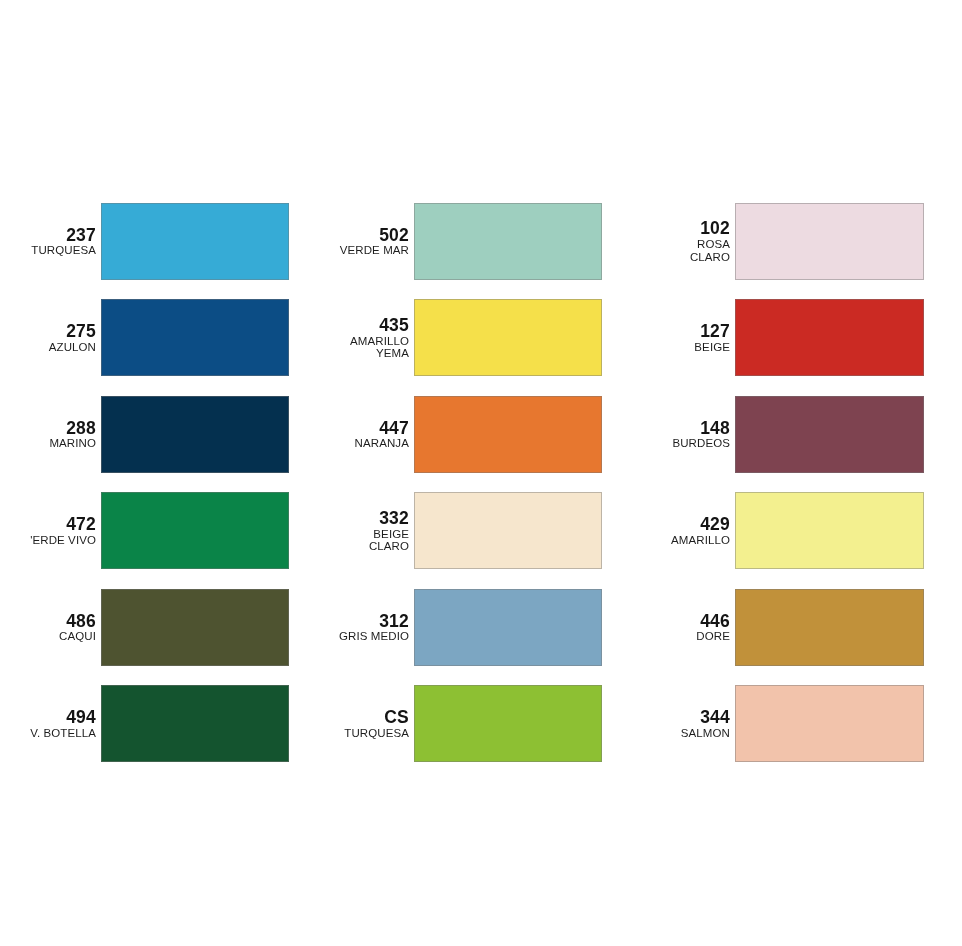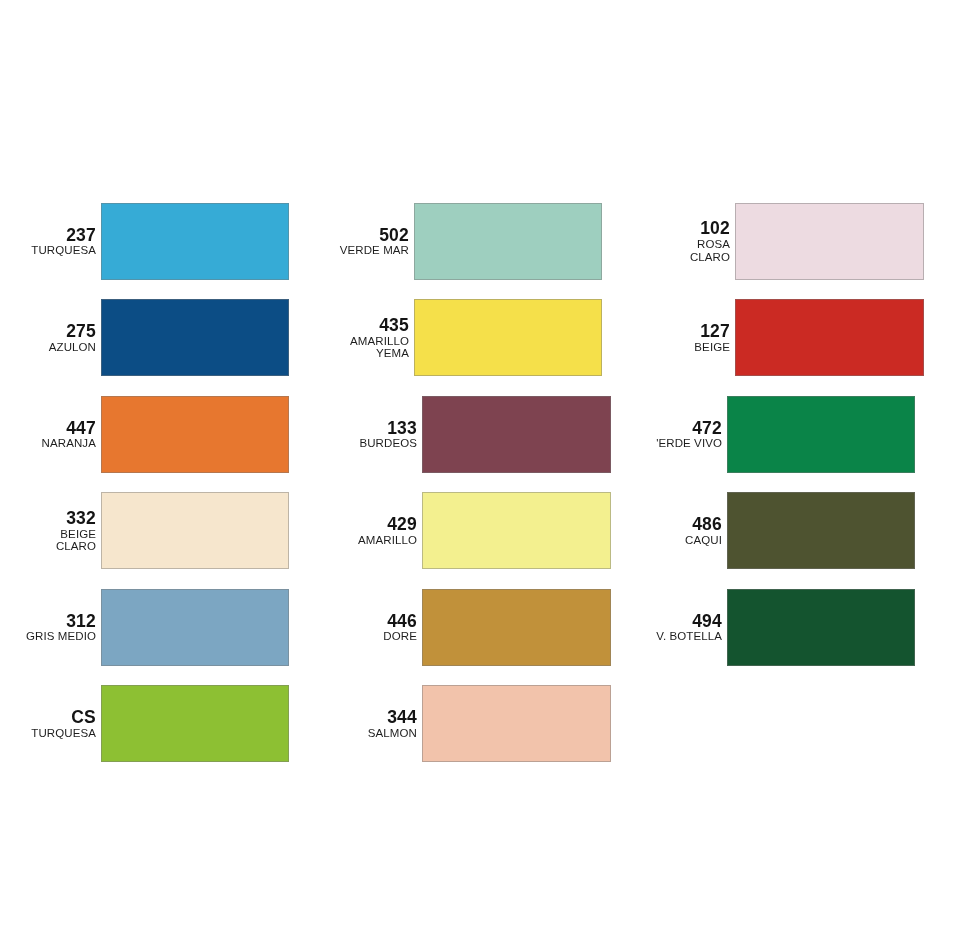--- a/index.html
+++ b/index.html
@@ -111,28 +111,35 @@
       </div>
       <div class="cell col3">
         <div class="label">
           <span class="code">127</span>
           <span class="cname">BEIGE</span>
         </div>
         <div class="swatch" style="background: rgb(203, 42, 35);"></div>
       </div>
       <div class="cell">
         <div class="label">
+          <span class="code">288</span>
+          <span class="cname">MARINO</span>
+        </div>
+        <div class="swatch" style="background: rgb(4, 48, 79);"></div>
+      </div>
+      <div class="cell">
+        <div class="label">
           <span class="code">447</span>
           <span class="cname">NARANJA</span>
         </div>
         <div class="swatch" style="background: rgb(231, 119, 47);"></div>
       </div>
       <div class="cell col3">
         <div class="label">
-          <span class="code">133</span>
+          <span class="code">148</span>
           <span class="cname">BURDEOS</span>
         </div>
         <div class="swatch" style="background: rgb(126, 67, 80);"></div>
       </div>
       <div class="cell">
         <div class="label">
           <span class="code">472</span>
           <span class="cname">'ERDE VIVO</span>
         </div>
         <div class="swatch" style="background: rgb(10, 132, 72);"></div>

